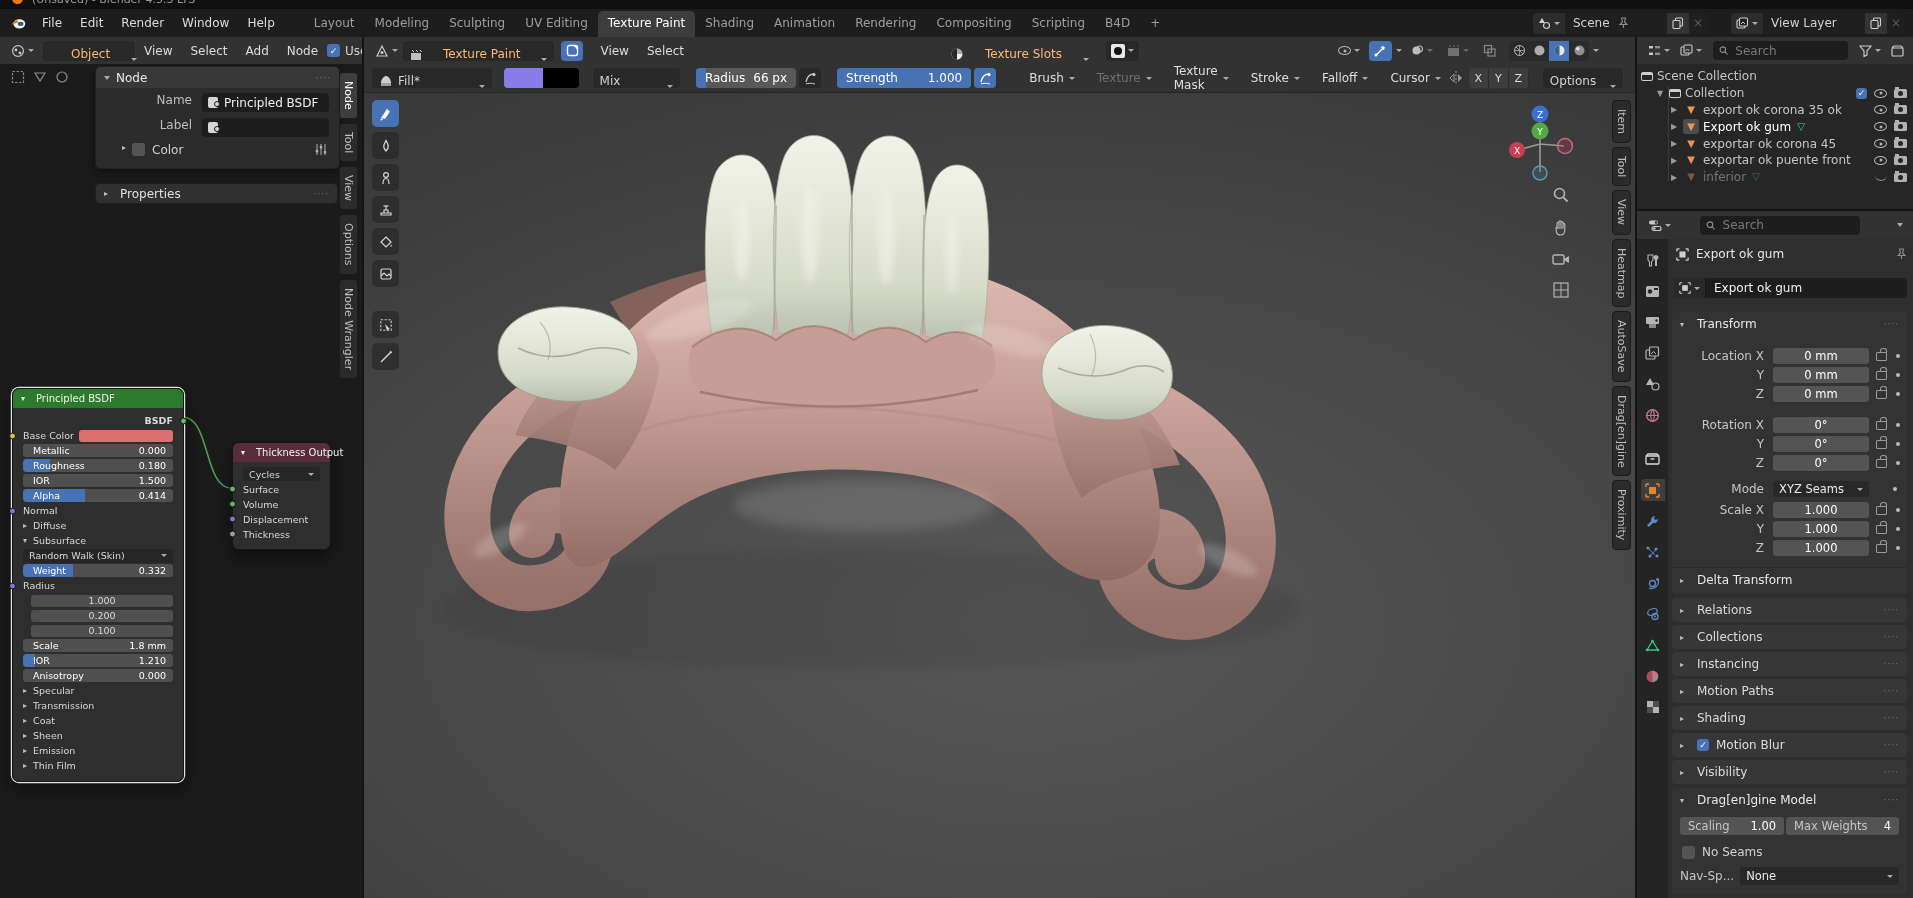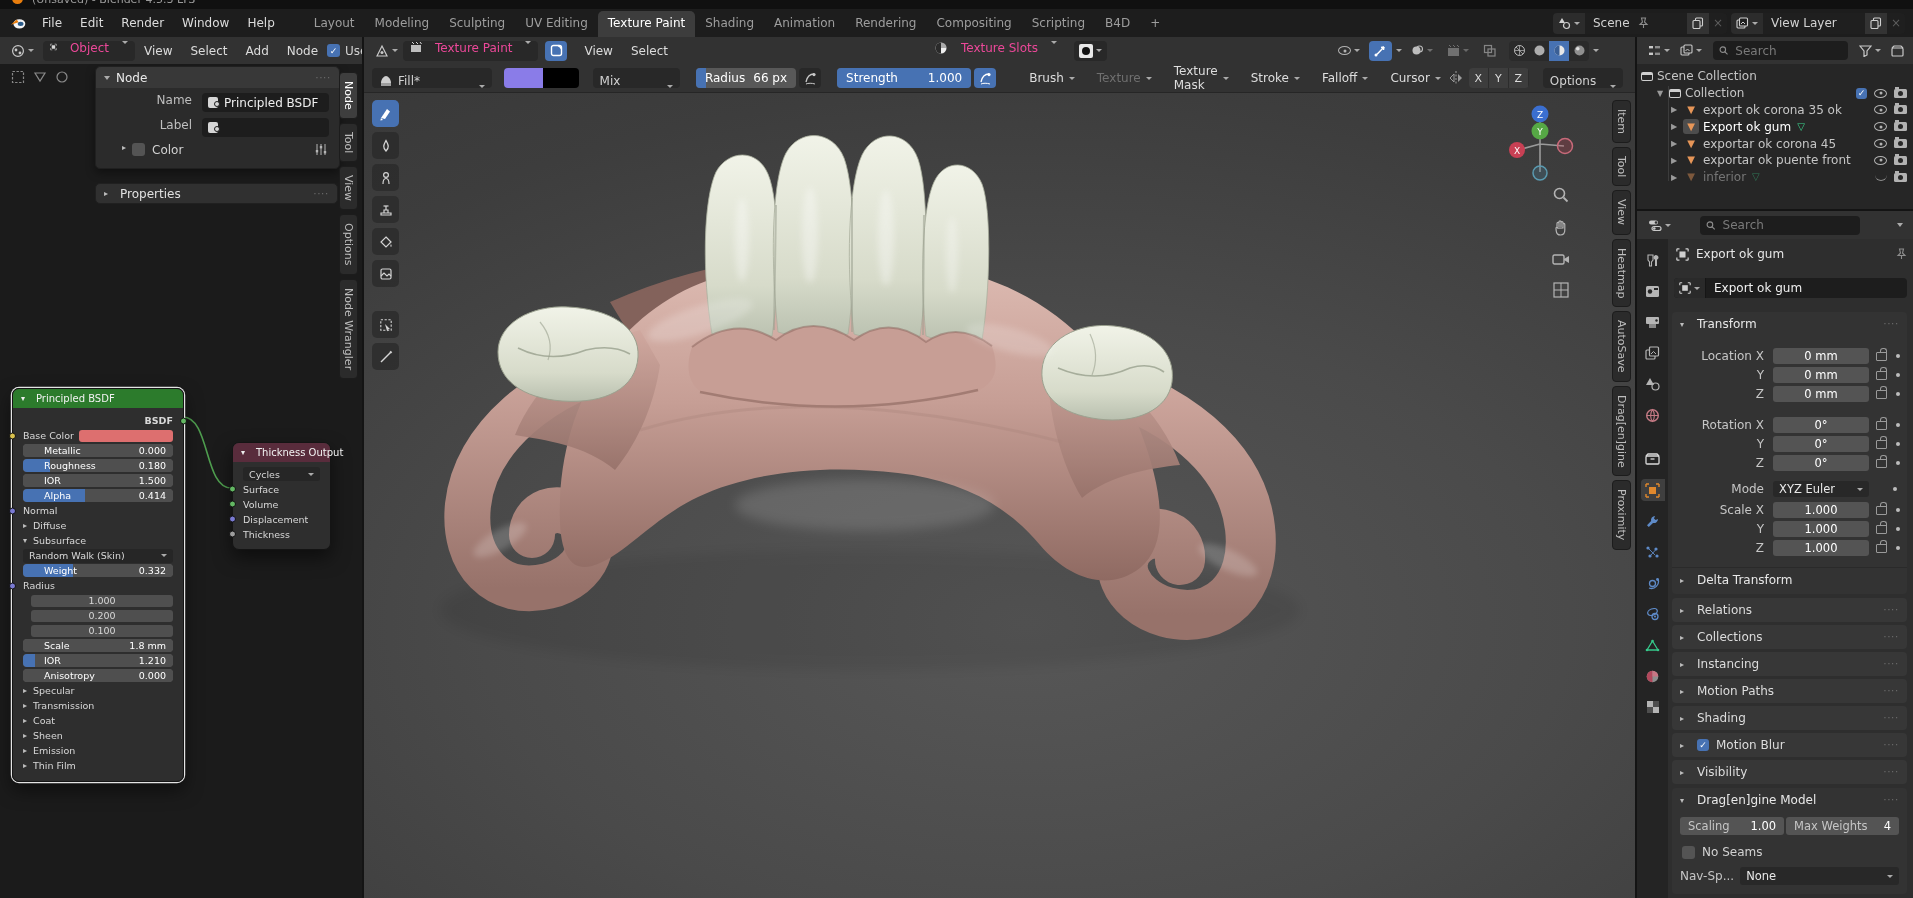--- a/index.html
+++ b/index.html
@@ -13,31 +13,31 @@
   .titlebar{position:absolute;left:0;top:0;width:100%;height:9px;background:#101010;overflow:hidden}
   .tb-logo{position:absolute;left:12px;top:-7px;width:11px;height:11px;border-radius:50%;background:#e87d0d}
   .tb-text{position:absolute;left:32px;top:-7px;font-size:11px;color:#9b9b9b;white-space:nowrap}
   .topbar{position:absolute;left:0;top:9px;width:100%;height:28px;background:#1d1d1d;border-bottom:1px solid #0e0e0e;display:flex;align-items:center}
   .blogo{width:17px;height:12px;margin:0 6px 0 10px}
   .menus{display:flex}
   .menu-item{padding:3px 9px;color:#dcdcdc}
   .wtabs{display:flex;margin-left:20px;height:100%;align-items:flex-end}
   .wtab{padding:5px 10px 7px;color:#9e9e9e;border-radius:5px 5px 0 0;white-space:nowrap}
   .wtab.active{background:#3d3d3d;color:#ffffff}
-  .top-right{margin-left:auto;display:flex;gap:4px;margin-right:8px;align-items:center}
+  .top-right{margin-left:auto;display:flex;gap:24px;margin-right:8px;align-items:center}
   .id-group{display:flex;align-items:center;background:#1f1f1f;border-radius:4px;height:21px;overflow:hidden}
   .ig-icon{display:flex;align-items:center;gap:3px;padding:0 5px;height:100%;background:#2c2c2c}
   .ig-field{display:flex;align-items:center;gap:8px;padding:0 8px;height:100%;min-width:86px}
   .ig-btn{display:flex;align-items:center;justify-content:center;width:22px;height:100%;background:#333}
   .ig-x{color:#5d5d5d;width:18px;text-align:center}
   
   .hdr2{position:absolute;top:37px;height:27px;background:#323232;border-bottom:1px solid #232323;display:flex;align-items:center}
   .vdiv{position:absolute;top:37px;bottom:0;width:2px;background:#141414;z-index:5}
   .hdiv{position:absolute;left:1637px;width:276px;top:209px;height:2px;background:#141414;z-index:5}
-  .dd{display:flex;align-items:flex-start;gap:13px;background:#282828;border-radius:4px;height:20px;padding:0 7px;color:#ec4899;white-space:nowrap}
+  .dd{display:flex;align-items:flex-end;gap:21px;background:#282828;border-radius:4px;height:20px;padding:0 7px;color:#fdba74;white-space:nowrap}
   .icondd{display:flex;align-items:center;gap:3px;padding:0 5px;height:20px;border-radius:4px}
   .cb{width:13px;height:13px;border-radius:3px;background:#545454;display:inline-flex;align-items:center;justify-content:center;font-size:9px;color:#fff;flex:none}
   .cb.on{background:#4772b3}
   
   .toolrow{position:absolute;left:364px;top:64px;width:1273px;height:28px;background:#323232;border-bottom:1px solid #262626;display:flex;align-items:center;z-index:2}
   .widget{height:20px;border-radius:4px;background:#282828;display:flex;align-items:flex-end;padding:0 7px;gap:5px;white-space:nowrap}
   .slider{position:relative;height:20px;border-radius:4px;background:#585858;overflow:hidden;color:#fff;display:flex;align-items:center}
   .slider .fill{position:absolute;left:0;top:0;bottom:0;background:#4772b3}
   .slider .lab{position:relative;margin-left:9px}
   .slider .val{position:relative;margin-left:auto;margin-right:9px}
@@ -69,21 +69,21 @@
   .nbody{padding:4px 0 7px}
   .nrow{position:relative;display:flex;align-items:center;height:13px;margin:2px 10px;font-size:9.5px}
   .nrow .sock{position:absolute;width:7px;height:7px;border-radius:50%;border:1px solid #101010;left:-14px;top:50%;transform:translateY(-50%);box-sizing:border-box}
   .nrow.output .sock{left:auto;right:-14px}
   .sock.green{background:#63b763}.sock.yellow{background:#d9c14d}.sock.purple{background:#7a7ad2}.sock.gray{background:#9e9e9e}
   .out-lbl{margin-left:auto;font-weight:bold}
   .colorlbl{margin-right:5px}
   .swatch{flex:1;height:12px;border-radius:3px}
   .sl{position:relative;flex:1;height:13px;background:#4f4f4f;border-radius:3px;overflow:hidden;display:flex;align-items:center}
   .sl .fillb{position:absolute;left:0;top:0;bottom:0;background:#4772b3}
-  .sl .l{position:relative;margin-left:21px}.sl .v{position:relative;margin-left:auto;margin-right:7px}
+  .sl .l{position:relative;margin-left:10px}.sl .v{position:relative;margin-left:auto;margin-right:7px}
   .vbox{flex:1;height:12px;background:#4f4f4f;border-radius:3px;display:flex;align-items:center;justify-content:center;margin-left:8px}
   .ndd{flex:1;height:14px;background:#262626;border-radius:3px;display:flex;align-items:center;padding:0 6px;gap:16px}
   .mo-row{position:relative;height:14px;display:flex;align-items:center;margin:1px 10px;font-size:9.5px}
   .mo-row .sock{position:absolute;width:7px;height:7px;border-radius:50%;border:1px solid #101010;left:-14px;top:50%;transform:translateY(-50%);box-sizing:border-box}
   
   .viewport{position:absolute;left:364px;top:92px;width:1273px;height:806px;overflow:hidden;
     background:radial-gradient(95% 85% at 52% 66%,#575757 0%,#4a4a4a 45%,#3d3d3d 78%,#383838 100%)}
   .trail{position:absolute;left:8px;top:8px;display:flex;flex-direction:column;gap:5px}
   .tbtn{width:27px;height:27px;border-radius:5px;background:rgba(41,41,41,.75);display:flex;align-items:center;justify-content:center}
   .tbtn.active{background:#4772b3}
@@ -1182,21 +1182,21 @@
             <div class="prow">
               <span class="plab">Z</span>
               <span class="pfield">0°</span>
               <span class="lock"></span>
               <span class="deco"></span>
             </div>
           </div>
         <div class="prow" style="position:absolute;top:169px;left:0;right:10px">
           <span class="plab">Mode</span>
           <span class="pdd">
-            <span>XYZ Euler</span>
+            <span>XYZ Seams</span>
             <span class="crt sm" style="margin-left:auto"></span>
           </span>
           <span class="deco" style="margin-left:24px"></span>
         </div>
         <div class="rowstack" style="top:190px">
 
         <div class="prow">
               <span class="plab">Scale X</span>
               <span class="pfield">1.000</span>
               <span class="lock"></span>

